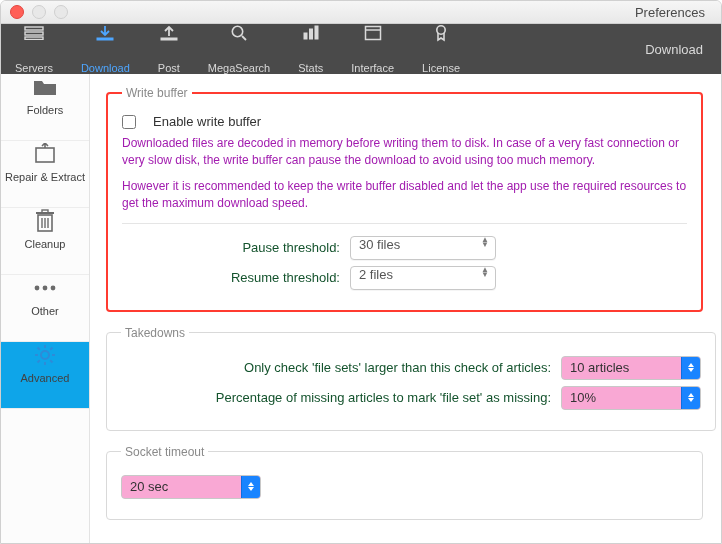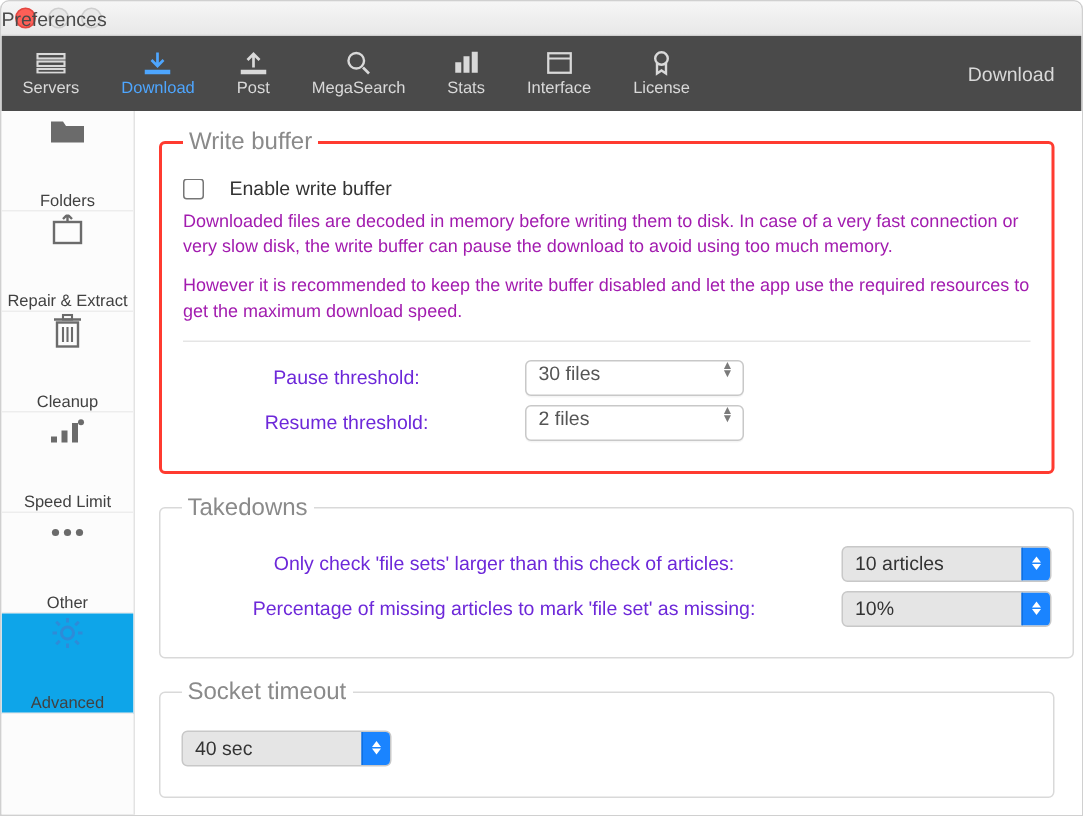--- a/index.html
+++ b/index.html
@@ -4,50 +4,50 @@
 <style>
   html,body{margin:0;padding:0;font-family:-apple-system,"Helvetica Neue",Helvetica,Arial,sans-serif;font-size:13px;color:#333;background:#fff;}
   .window{width:722px;height:544px;overflow:hidden;display:flex;flex-direction:column;border:1px solid #d0d0d0;border-radius:6px 6px 0 0;box-sizing:border-box;}
   
   .titlebar{height:22px;background:linear-gradient(#f6f6f6,#e8e8e8);border-bottom:1px solid #d0d0d0;display:flex;align-items:center;position:relative;}
   .traffic{display:flex;gap:8px;padding-left:9px;}
   .dot{width:12px;height:12px;border-radius:50%;}
   .dot.red{background:#ff5f57;border:0.5px solid #e24640;}
   .dot.yellow{background:#e8e8e8;border:0.5px solid #cfcfcf;}
   .dot.green{background:#e8e8e8;border:0.5px solid #cfcfcf;}
-  .title{position:absolute;left:0;right:0;text-align:left;font-size:13px;color:#4a4a4a;}
+  .title{position:absolute;left:0;right:16px;text-align:right;font-size:13px;color:#4a4a4a;}
   
   .toolbar{height:50px;background:#4a4a4a;display:flex;align-items:center;color:#d9d9d9;font-size:11px;}
-  .toolbar .tool{display:flex;flex-direction:column;align-items:center;justify-content:center;padding:0 14px;height:100%;gap:2px;cursor:default;}
+  .toolbar .tool{display:flex;flex-direction:column;align-items:center;justify-content:space-between;padding:0 14px;height:100%;gap:2px;cursor:default;}
   .toolbar .tool.active{color:#4ea6ff;}
   .toolbar .spacer{flex:1;}
   .toolbar .right-label{padding-right:18px;font-size:13px;}
   .ticon{width:20px;height:18px;display:flex;align-items:center;justify-content:center;}
   .ticon svg{stroke:#d9d9d9;fill:#d9d9d9;}
   .tool.active .ticon svg{stroke:#4ea6ff;fill:#4ea6ff;}
   
   .body{flex:1;display:flex;min-height:0;}
   .sidebar{width:88px;background:#fcfcfc;border-right:1px solid #e3e3e3;display:flex;flex-direction:column;overflow:hidden;}
-  .sidetab{height:66px;display:flex;flex-direction:column;align-items:center;justify-content:space-between;gap:4px;font-size:11px;color:#414141;border-bottom:1px solid #ededed;cursor:default;}
+  .sidetab{height:66px;display:flex;flex-direction:column;align-items:center;justify-content:flex-start;gap:4px;font-size:11px;color:#414141;border-bottom:1px solid #ededed;cursor:default;}
   .sidetab.selected{background:#0ea5e9;}
   .sicon{width:28px;height:26px;display:flex;align-items:center;justify-content:center;}
   .content{flex:1;overflow:auto;padding:12px 18px 0 16px;background:#fff;}
   fieldset{border:1px solid #d9d9d9;border-radius:4px;margin:0 0 14px 0;padding:10px 14px 14px 14px;}
   fieldset.highlight{border:2px solid #ff3b30;}
-  legend{color:#8a8a8a;font-size:16px;padding:0 4px;}
+  legend{color:#8a8a8a;font-size:12px;padding:0 4px;}
   .row-check{display:flex;align-items:center;gap:17px;margin:4px 0 6px 0;}
   .row-check input{width:14px;height:14px;margin:0;}
   .desc{color:#a21caf;font-size:12px;line-height:1.45;margin-bottom:8px;}
   .divider{border:none;border-top:1px solid #e5e5e5;margin:10px 0 12px 0;}
   .form-row{display:flex;align-items:center;margin:6px 0;gap:10px;}
-  .form-row .lbl{width:218px;text-align:center;color:#6d28d9;}
+  .form-row .lbl{width:218px;text-align:right;color:#14532d;}
   .form-row.wide .lbl{width:430px;}
   .stepper{display:inline-flex;align-items:flex-start;justify-content:space-between;width:130px;height:22px;padding:0 6px 0 8px;background:#fff;border:1px solid #c8c8c8;border-radius:4px;color:#555;box-shadow:0 1px 0 rgba(0,0,0,.04);}
   .stepper .arrows{display:flex;flex-direction:column;line-height:5px;font-size:8px;color:#7a7a7a;}
-  .popup{display:inline-flex;align-items:center;justify-content:space-between;width:130px;height:22px;padding:0 0 0 8px;background:#e5e5e5;border:1px solid #c8c8c8;border-radius:4px;color:#333;overflow:hidden;}
+  .popup{display:inline-flex;align-items:center;justify-content:space-between;width:130px;height:22px;padding:0 0 0 8px;background:#f9a8d4;border:1px solid #c8c8c8;border-radius:4px;color:#333;overflow:hidden;}
   .popup .pbtn{width:18px;height:100%;background:#1a84ff;display:flex;flex-direction:column;align-items:center;justify-content:center;gap:1px;border-left:1px solid #0f6fe0;}
   .popup .pbtn .tri{width:0;height:0;border-left:3px solid transparent;border-right:3px solid transparent;}
   .popup .pbtn .up{border-bottom:4px solid #fff;}
   .popup .pbtn .down{border-top:4px solid #fff;}
 </style>
 </head>
 <body>
 
 <div class="window">
 
@@ -154,31 +154,20 @@
             <svg width="22" height="24" viewBox="0 0 22 24">
               <rect x="4" y="6" width="14" height="16" fill="none" stroke="#6b6b6b" stroke-width="1.6"></rect>
               <line x1="2" y1="4" x2="20" y2="4" stroke="#6b6b6b" stroke-width="1.8"></line>
               <line x1="8" y1="9" x2="8" y2="19" stroke="#6b6b6b" stroke-width="1.4"></line>
               <line x1="11" y1="9" x2="11" y2="19" stroke="#6b6b6b" stroke-width="1.4"></line>
               <line x1="14" y1="9" x2="14" y2="19" stroke="#6b6b6b" stroke-width="1.4"></line>
               <rect x="8" y="1" width="6" height="3" fill="none" stroke="#6b6b6b" stroke-width="1.4"></rect>
             </svg>
           </span>
         <span>Cleanup</span>
-      </div>
-      <div class="sidetab">
-        <span class="sicon">
-            <svg width="26" height="18" viewBox="0 0 26 18">
-              <rect x="2" y="12" width="4" height="4" fill="#6b6b6b"></rect>
-              <rect x="9" y="8" width="4" height="8" fill="#6b6b6b"></rect>
-              <rect x="16" y="3" width="4" height="13" fill="#6b6b6b"></rect>
-              <circle cx="22" cy="2.5" r="2" fill="#6b6b6b"></circle>
-            </svg>
-          </span>
-        <span>Speed Limit</span>
       </div>
       <div class="sidetab">
         <span class="sicon">
             <svg width="24" height="8" viewBox="0 0 24 8">
               <circle cx="4" cy="4" r="2.4" fill="#6b6b6b"></circle>
               <circle cx="12" cy="4" r="2.4" fill="#6b6b6b"></circle>
               <circle cx="20" cy="4" r="2.4" fill="#6b6b6b"></circle>
             </svg>
           </span>
         <span>Other</span>
@@ -257,21 +246,21 @@
                 <span class="tri down"></span>
               </span>
           </div>
         </div>
       </fieldset>
 
       <fieldset>
         <legend>Socket timeout</legend>
         <div class="form-row">
           <div class="popup">
-            <span>40 sec</span>
+            <span>20 sec</span>
             <span class="pbtn">
                 <span class="tri up"></span>
                 <span class="tri down"></span>
               </span>
           </div>
         </div>
       </fieldset>
 
     </div>
   </div>

